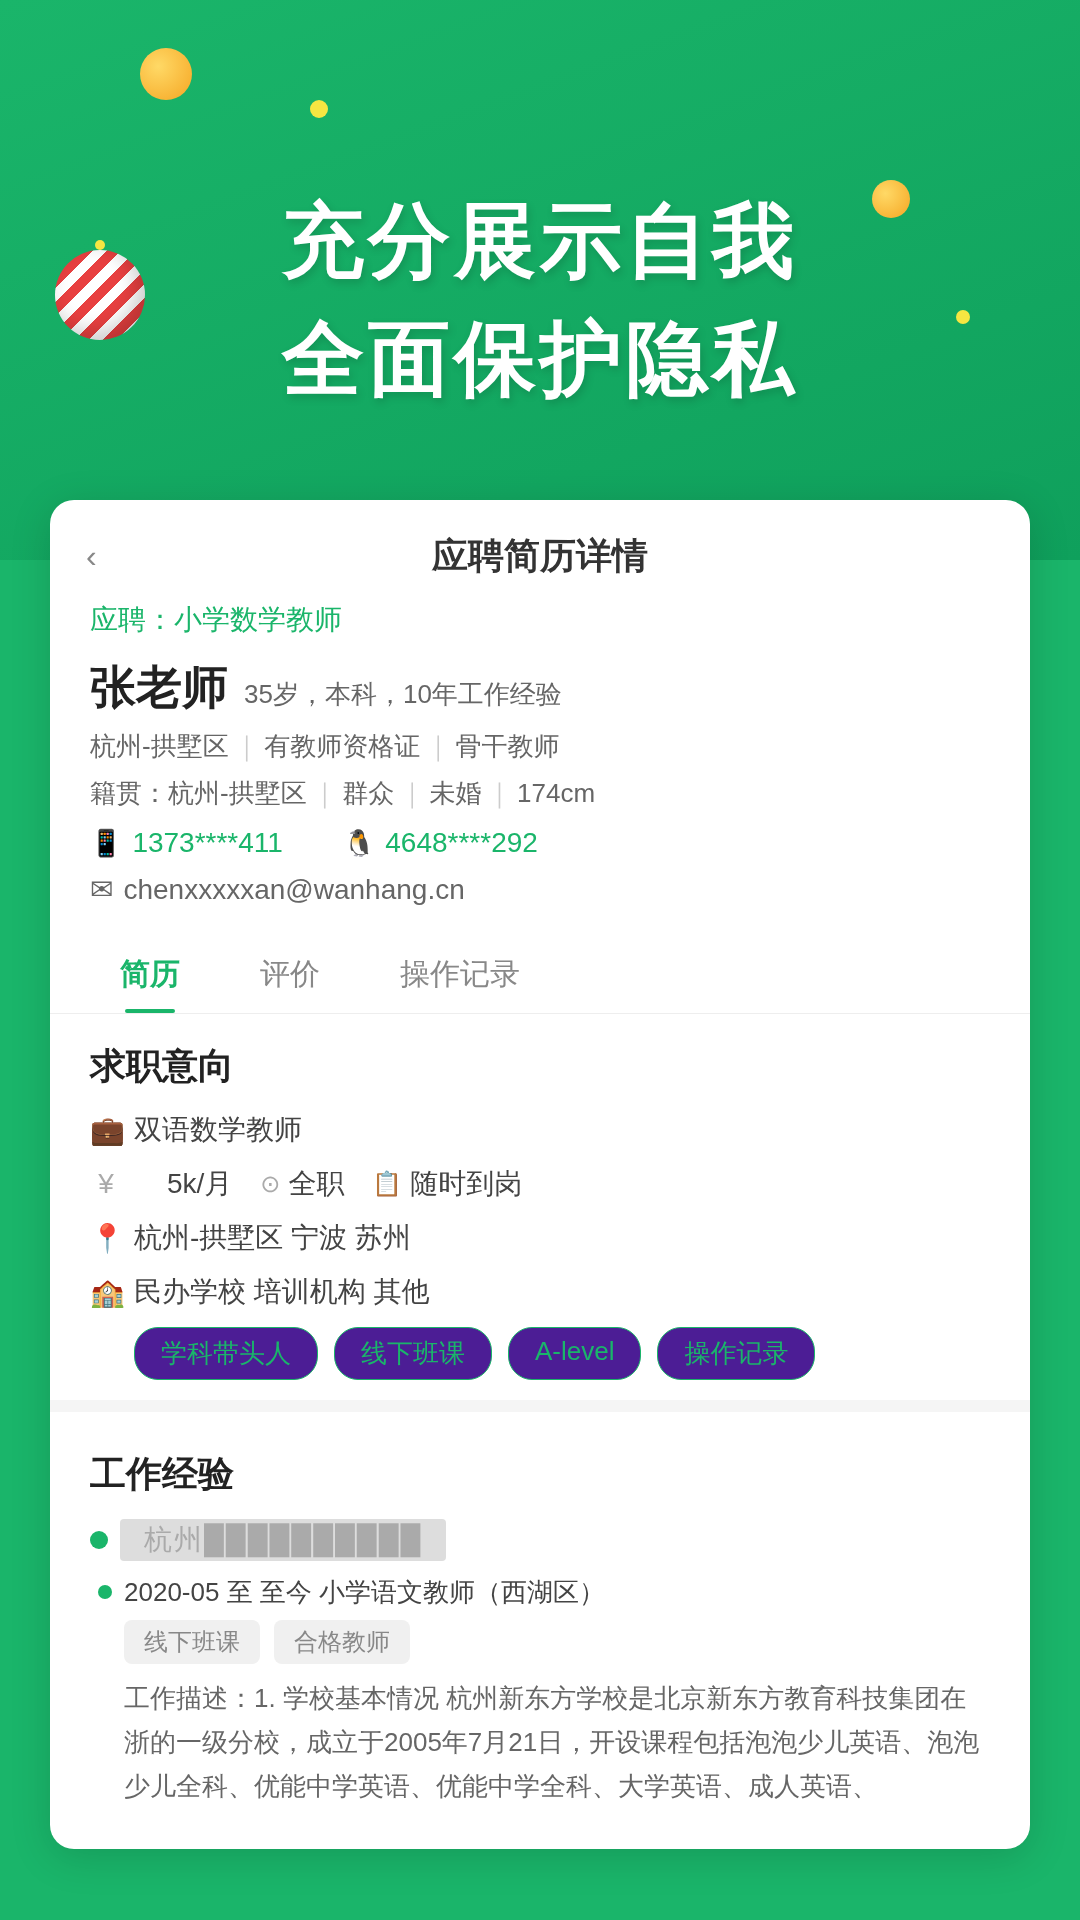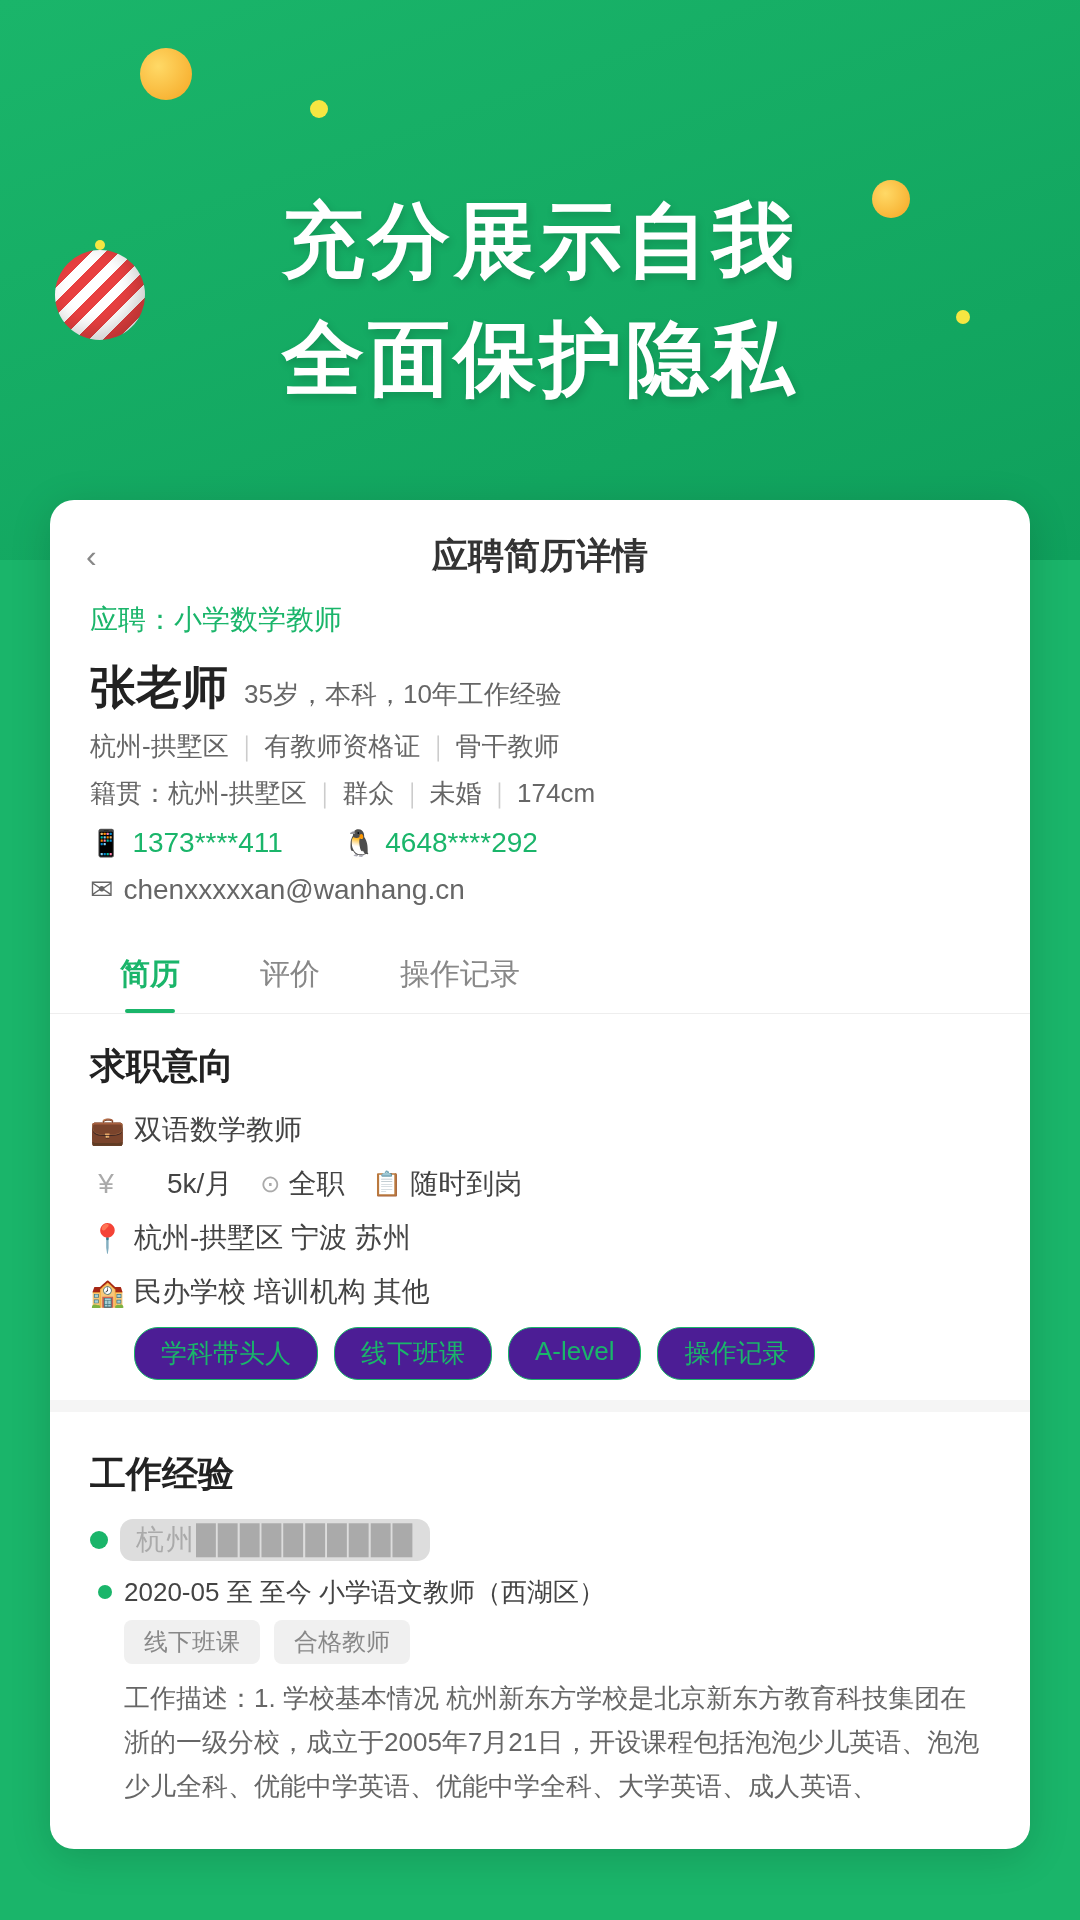--- a/index.html
+++ b/index.html
@@ -318,22 +318,22 @@
     .company-dot {
       width: 18px; height: 18px;
       background: #1ab56a;
       border-radius: 50%;
       flex-shrink: 0;
     }
     .company-name {
       font-size: 28px;
       color: #aaa;
       background: #ddd;
-      border-radius: 13px;
-      padding: 2px 16px;
+      border-radius: 4px;
+      padding: 2px 24px;
       letter-spacing: 2px;
       text-align: center;
     }
     .work-item {
       display: flex;
       gap: 12px;
       margin-bottom: 10px;
       padding-left: 8px;
     }
     .work-bullet {

